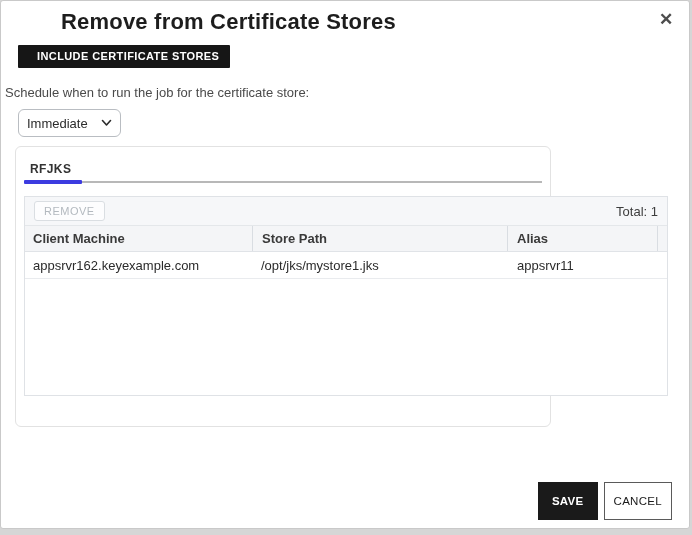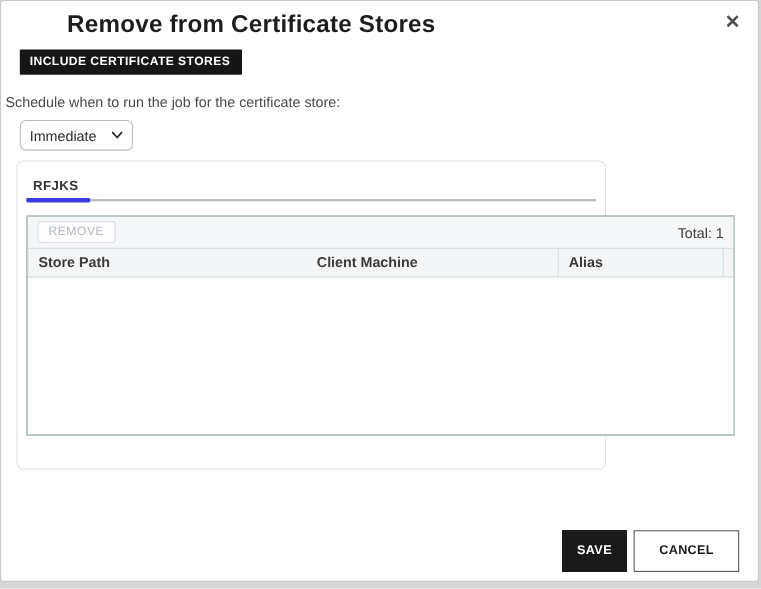--- a/index.html
+++ b/index.html
@@ -25,21 +25,21 @@
   .close-btn {
     position:absolute; top:8px; right:12px;
     width:22px; height:22px; line-height:22px; text-align:center;
     font-size:17px; font-weight:bold; color:#4d4d4d; cursor:pointer;
   }
   
   .include-btn {
     display:inline-block; margin:10px 0 0 17px;
     background:#161616; color:#ffffff;
     font-size:11px; font-weight:bold; letter-spacing:0.4px;
-    padding:5px 11px 6px 9px; border:none; border-radius:1px; cursor:pointer;
+    padding:5px 11px 6px 19px; border:none; border-radius:1px; cursor:pointer;
     font-family:"Liberation Sans", sans-serif;
   }
   
   .schedule-label {
     margin:17px 0 0 4px; font-size:13px; color:#4a4a4a;
   }
   .schedule-select {
     position:relative; margin:9px 0 0 17px;
     width:103px; height:28px;
     border:1px solid #b9bdc2; border-radius:6px;
@@ -111,22 +111,22 @@
     position:absolute; right:17px; bottom:8px;
     display:flex; gap:6px;
   }
   .save-btn {
     background:#1a1a1a; color:#ffffff; border:1px solid #1a1a1a;
     font-size:11.5px; font-weight:bold; letter-spacing:0.3px;
     padding:12px 13px; cursor:pointer; font-family:"Liberation Sans", sans-serif;margin-left:14px;
   }
   .cancel-btn {
     background:#ffffff; color:#1a1a1a; border:1px solid #5a5a5a;
-    font-size:11.5px; font-weight:bold; letter-spacing:0.3px;
-    padding:5px 22px; cursor:pointer; font-family:"Liberation Sans", sans-serif;
+    font-size:11.5px; font-weight:normal; letter-spacing:0.3px;
+    padding:5px 9px; cursor:pointer; font-family:"Liberation Sans", sans-serif;
   }
   .chev svg { display:block; }
 </style>
 </head>
 <body>
 
 <div class="modal">
 
   <div class="modal-header">
     <div class="modal-title">Remove from Certificate Stores</div>
@@ -153,26 +153,32 @@
       <div class="tabline-active" style="background:#3c3be0;"></div>
     </div>
 
     <div class="table-wrap">
       <div class="toolbar">
         <button class="remove-btn" disabled="">REMOVE</button>
         <span class="total">Total: 1</span>
       </div>
 
       <div class="thead">
+        <div class="cell col-machine">Client Machine</div>
         <div class="cell col-path">Store Path</div>
-        <div class="cell col-machine">Client Machine</div>
         <div class="cell col-alias">Alias</div>
         <div class="cell col-spacer"></div>
       </div>
 
+      <div class="trow">
+        <div class="cell col-machine">appsrvr162.keyexample.com</div>
+        <div class="cell col-path">/opt/jks/mystore1.jks</div>
+        <div class="cell col-alias">appsrvr11</div>
+        <div class="cell col-spacer"></div>
+      </div>
 
       <div class="table-empty"></div>
     </div>
   </div>
 
   <div class="footer">
     <button class="save-btn">SAVE</button>
     <button class="cancel-btn">CANCEL</button>
   </div>
 

